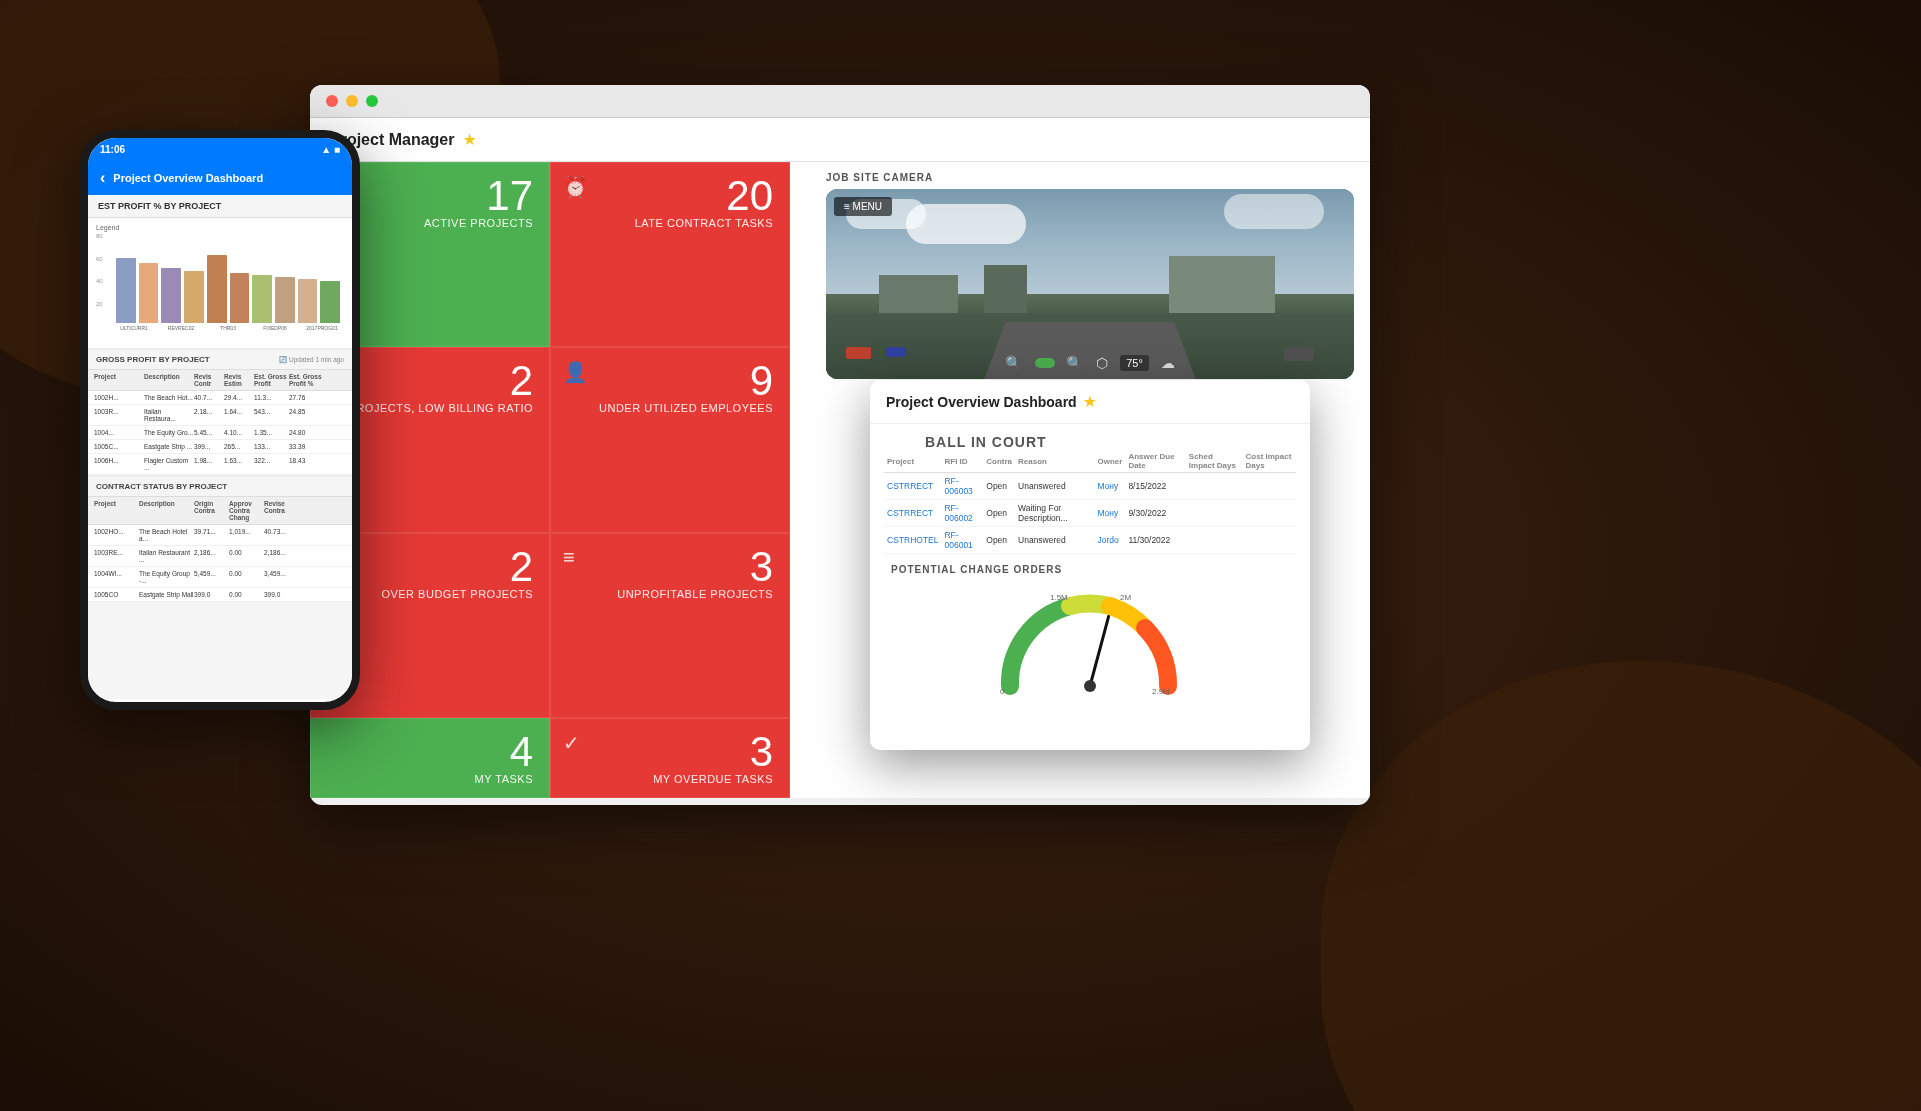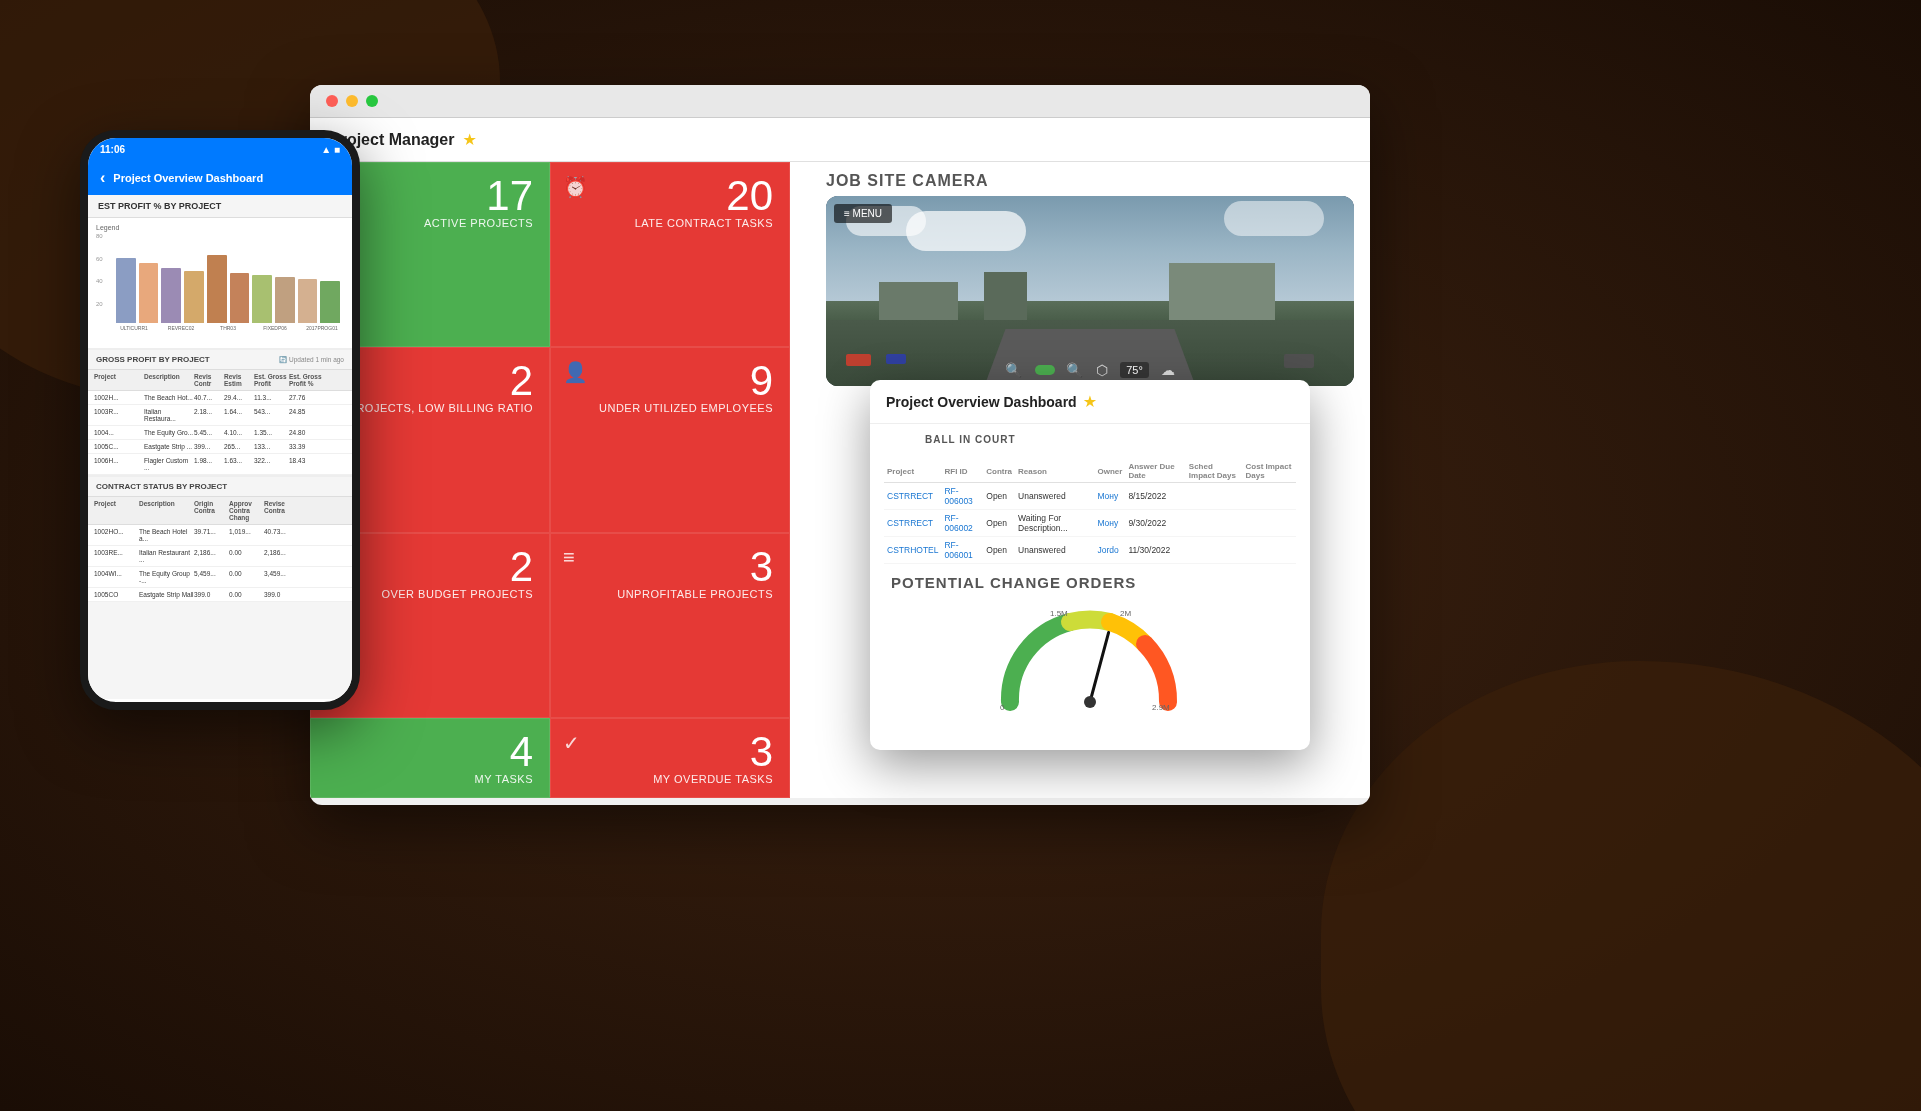--- a/index.html
+++ b/index.html
@@ -279,21 +279,21 @@
     .right-panel {
       flex: 1;
       display: flex;
       flex-direction: column;
       overflow: hidden;
     }
     .camera-section {
       padding: 10px 16px 6px;
     }
     .camera-label {
-      font-size: 16px;
+      font-size: 10px;
       font-weight: bold;
       color: #555;
       letter-spacing: 1px;
       margin-bottom: 6px;
     }
     .camera-view {
       width: 100%;
       height: 190px;
       background: #2a3a4a;
       border-radius: 12px;
@@ -385,25 +385,25 @@
     }
     .panel-title {
       font-size: 14px;
       font-weight: 600;
       color: #222;
     }
     .panel-content {
       padding: 10px 14px;
     }
     .bic-label {
-      font-size: 10px;
+      font-size: 14px;
       font-weight: bold;
       color: #555;
       letter-spacing: 1px;
-      margin-bottom: 15px;
+      margin-bottom: 0;
       padding-left: 41px;
     }
     .bic-table2 {
       width: 100%;
       font-size: 8.5px;
       border-collapse: collapse;
       margin-bottom: 10px;
     }
     .bic-table2 th {
       text-align: left;
@@ -418,21 +418,21 @@
       color: #333;
       font-size: 8.5px;
       border-bottom: 1px solid #f5f5f5;
     }
     .bic-table2 a {
       color: #1976D2;
       text-decoration: none;
       text-align: right;
     }
     .pco-label {
-      font-size: 15px;
+      font-size: 10px;
       font-weight: bold;
       color: #555;
       letter-spacing: 1px;
       margin-bottom: 6px;
       padding-left: 7px;
     }
 
     
     .toggle-dot {
       width: 20px;

